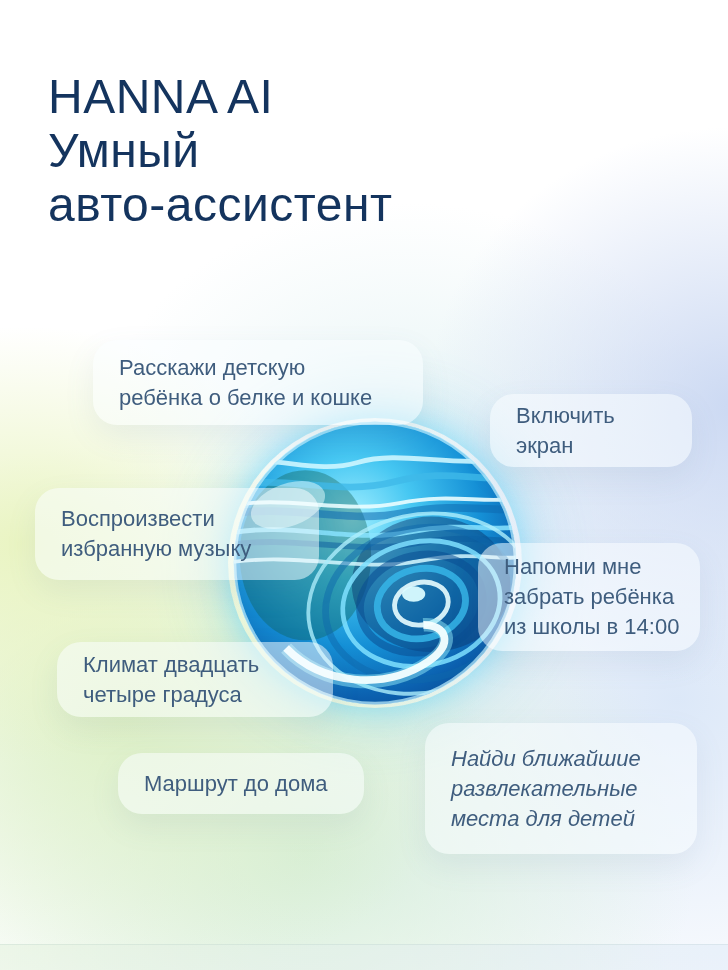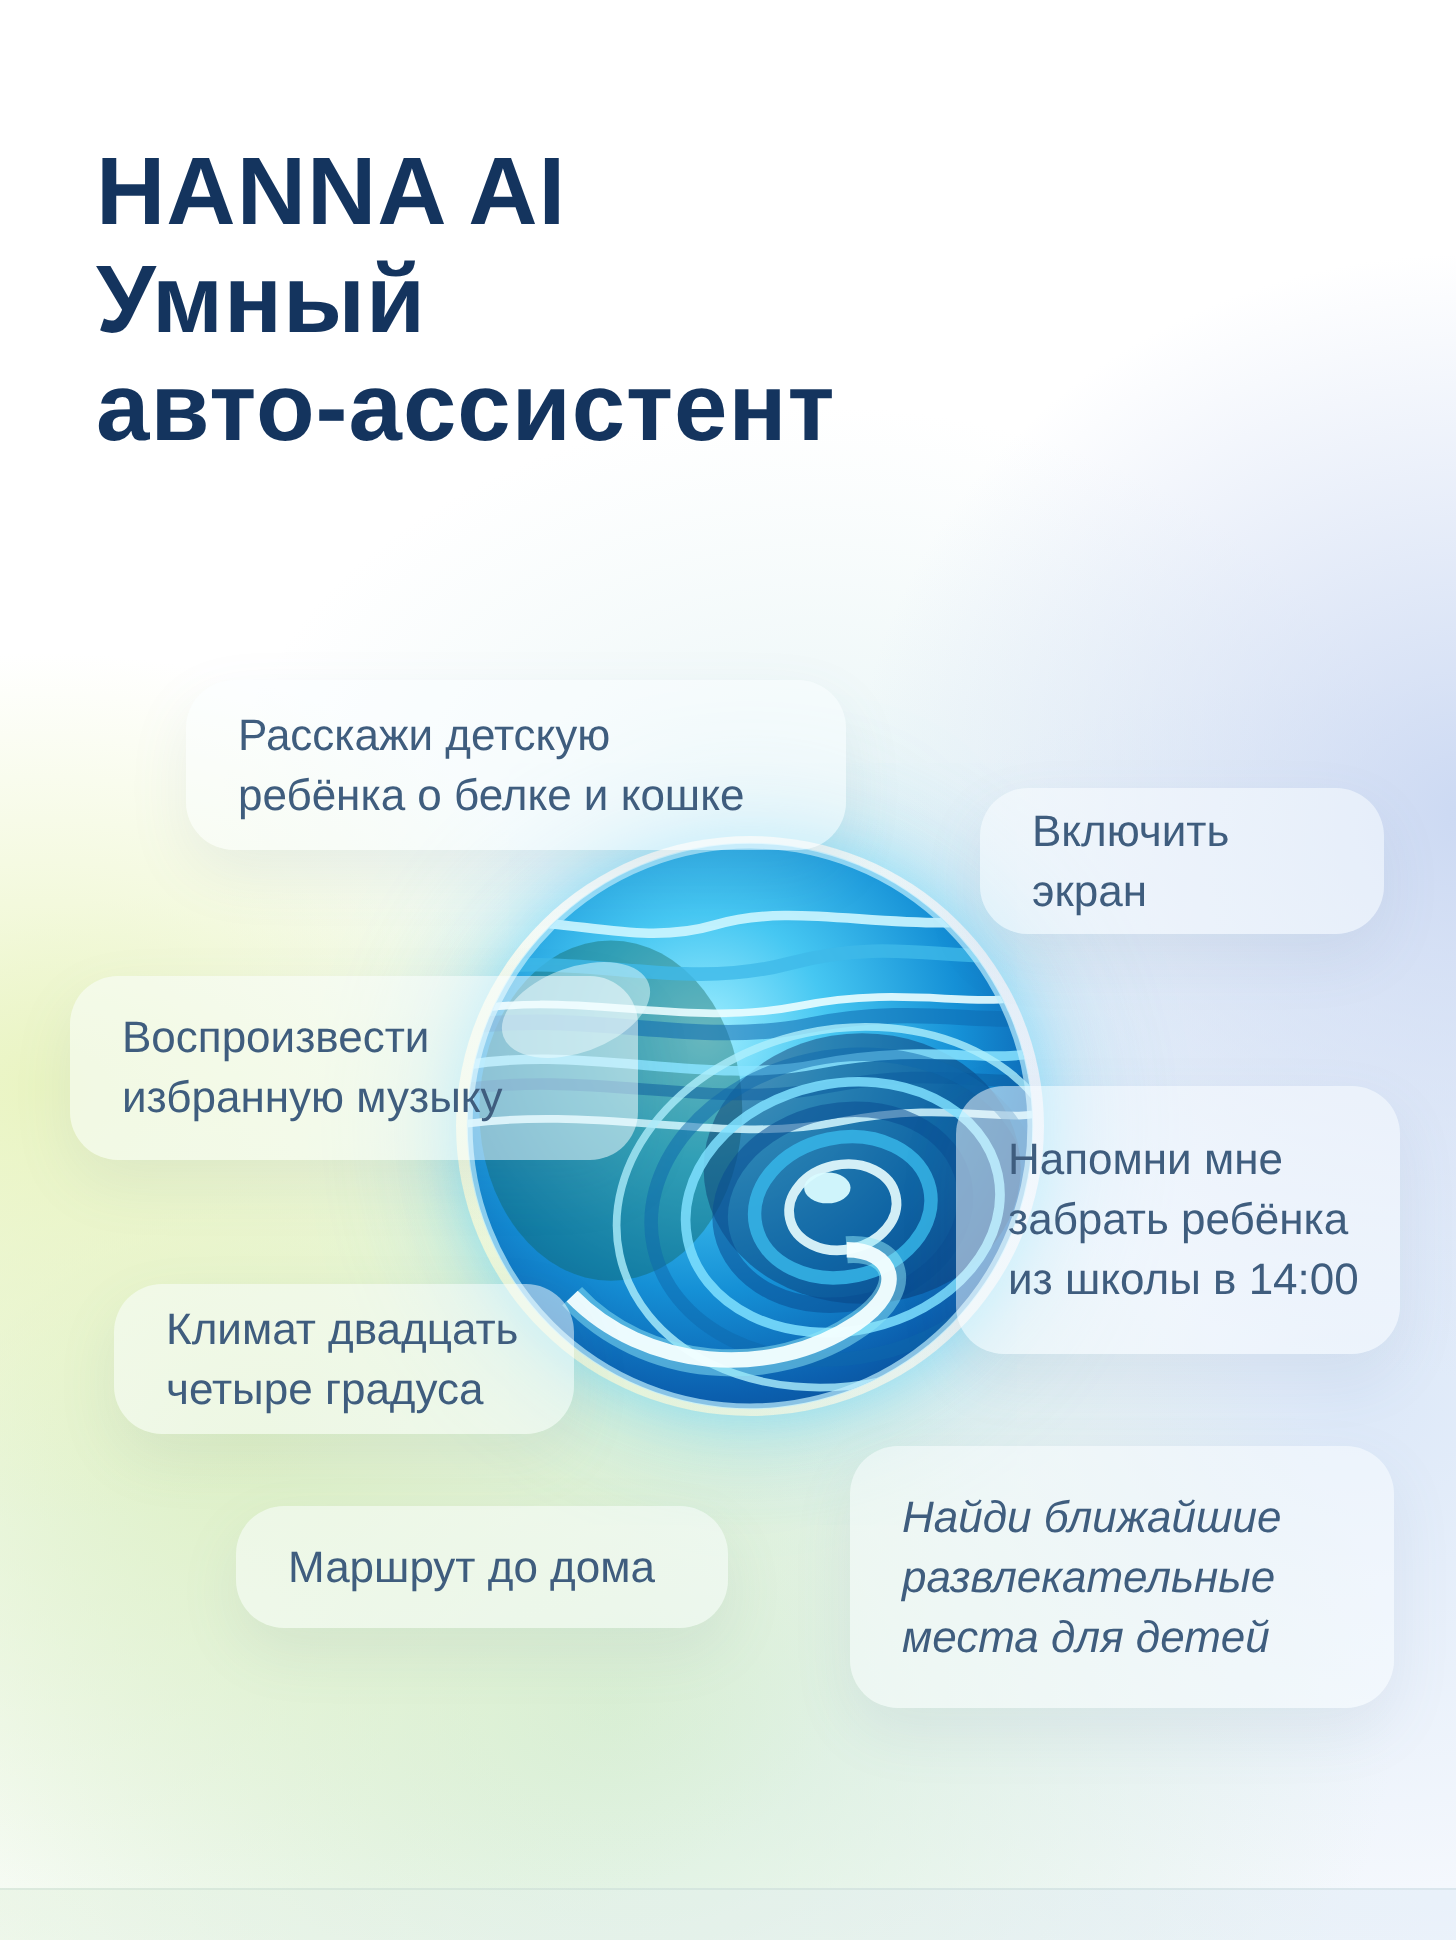--- a/index.html
+++ b/index.html
@@ -19,42 +19,42 @@
       radial-gradient(430px 320px at 56% 44%, rgba(213,236,238,0.55) 0%, rgba(213,236,238,0) 70%),
       #ffffff;
   }
   .bottom-strip{
     position:absolute;left:0;top:944px;width:728px;height:26px;z-index:1;
     background:linear-gradient(to right, rgba(228,242,222,0.55), rgba(224,235,248,0.55));
     border-top:1px solid rgba(150,185,175,0.18);
   }
   .title{
     position:absolute;left:48px;top:70px;z-index:4;
-    color:#14345e;font-weight:700;font-size:48px;line-height:54px;letter-spacing:0.5px;
+    color:#14345e;font-weight:400;font-size:48px;line-height:54px;letter-spacing:0.5px;
   }
   .orb{
     position:absolute;left:228px;top:418px;width:294px;height:290px;z-index:2;
     border-radius:50%;
     box-shadow:0 0 70px rgba(60,190,235,0.45), 0 0 26px rgba(130,225,255,0.55);
   }
   .orb svg{display:block;width:100%;height:100%;}
   .bubble{
     position:absolute;z-index:3;display:flex;align-items:center;
     border-radius:24px;
     background:rgba(250,253,255,0.52);
     box-shadow:0 12px 30px rgba(100,130,160,0.10);
     color:#3f5d7e;font-size:22px;line-height:30px;
     padding-left:26px;padding-right:14px;box-sizing:border-box;
   }
   .bubble span{white-space:pre-line;}
   .b-story   {left:93px;  top:340px; width:330px; height:85px;}
   .b-screen  {left:458px; top:394px; width:202px; height:73px;margin-left:32px;}
   .b-music   {left:35px;  top:488px; width:284px; height:92px;}
-  .b-reminder{left:478px; top:543px; width:222px; height:134px;}
-  .b-climate {left:57px;  top:642px; width:230px; height:75px;}
+  .b-reminder{left:478px; top:543px; width:222px; height:108px;}
+  .b-climate {left:57px;  top:642px; width:276px; height:75px;}
   .b-route   {left:118px; top:753px; width:246px; height:61px;}
   .b-places  {left:425px; top:723px; width:272px; height:131px;font-style:italic;}
 </style>
 </head>
 <body>
 
 <div class="bg"></div>
 <div class="bottom-strip"></div>
 
 <div class="title">

